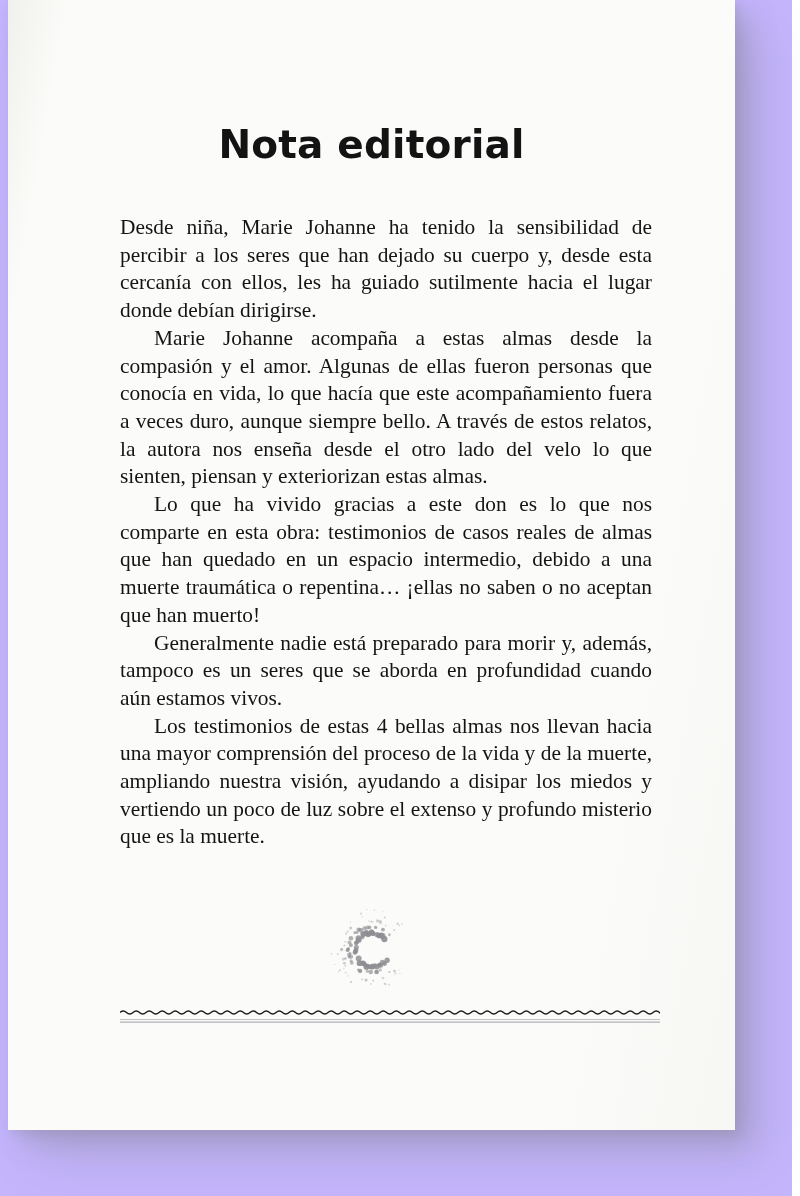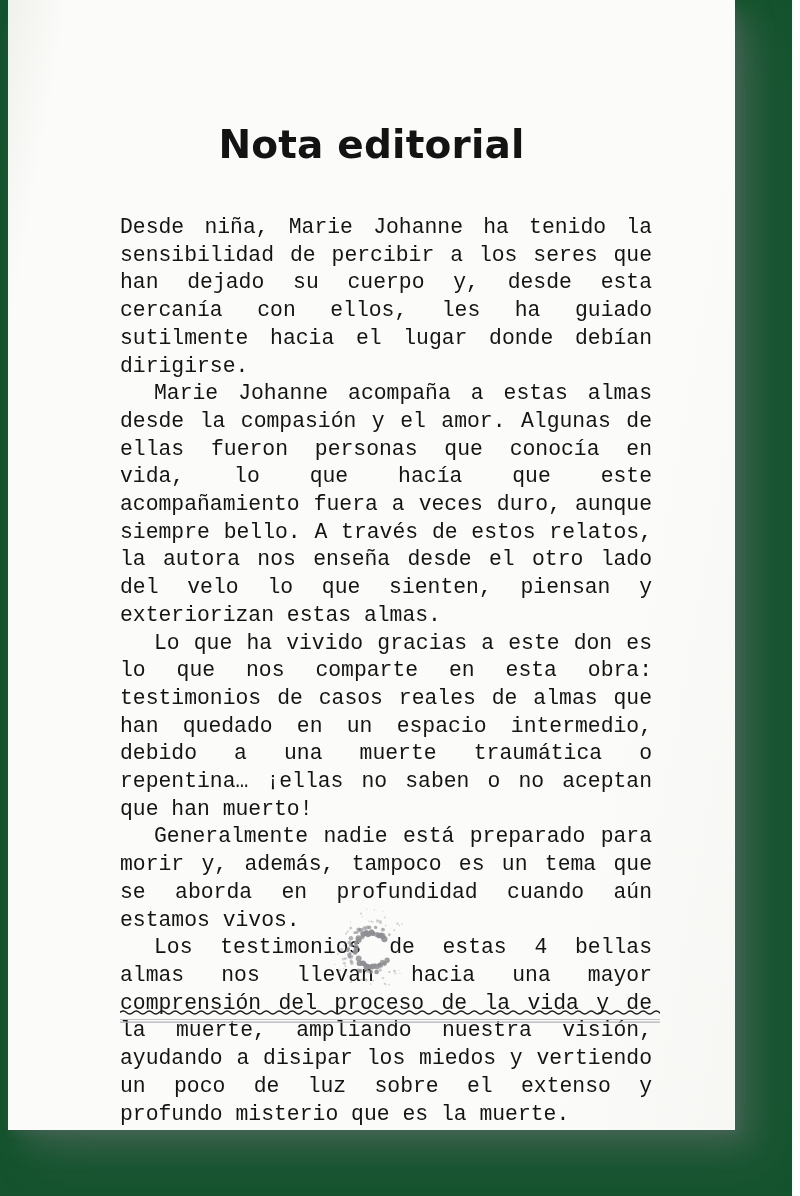--- a/index.html
+++ b/index.html
@@ -13,21 +13,21 @@
     overflow: hidden;
     font-family: "Liberation Serif", serif;
     -webkit-font-smoothing: antialiased;
   }
 
   
   .canvas {
     position: relative;
     width: 792px;
     height: 1196px;
-    background: #14532d;
+    background: #c4b5fd;
   }
 
   
   .page-shadow {
     position: absolute;
     left: 8px;
     top: 0px;
     width: 727px;
     height: 1130px;
     box-shadow:
@@ -78,21 +78,21 @@
 
   
   .body-col {
     position: absolute;
     left: 112px;
     top: 214px;
     width: 532px;
   }
   .para {
     margin: 0;
-    font-family: Liberation Mono, monospace;
+    font-family: Liberation Serif, serif;
     font-size: 21.4px;
     line-height: 27.7px;
     color: #141414;
     text-align: justify;
     text-justify: inter-word;
     hyphens: none;
     -moz-hyphens: none;
     -webkit-hyphens: none;
   }
   .para + .para {
@@ -128,21 +128,21 @@
   <div class="page-shadow"></div>
 
   <div class="page">
 
     <div class="title">Nota editorial</div>
 
     <div class="body-col">
       <p class="para">Desde niña, Marie Johanne ha tenido la sensibilidad de percibir a los seres que han dejado su cuerpo y, desde esta cercanía con ellos, les ha guiado sutilmente hacia el lugar donde debían dirigirse.</p>
       <p class="para">Marie Johanne acompaña a estas almas desde la compasión y el amor. Algunas de ellas fueron personas que conocía en vida, lo que hacía que este acompañamiento fuera a veces duro, aunque siempre bello. A través de estos relatos, la autora nos enseña desde el otro lado del velo lo que sienten, piensan y exteriorizan estas almas.</p>
       <p class="para">Lo que ha vivido gracias a este don es lo que nos comparte en esta obra: testimonios de casos reales de almas que han quedado en un espacio intermedio, debido a una muerte traumática o repentina… ¡ellas no saben o no aceptan que han muerto!</p>
-      <p class="para">Generalmente nadie está preparado para morir y, además, tampoco es un tema que se aborda en profundidad cuando aún estamos vivos.</p>
+      <p class="para">Generalmente nadie está preparado para morir y, además, tampoco es un seres que se aborda en profundidad cuando aún estamos vivos.</p>
       <p class="para">Los testimonios de estas 4 bellas almas nos llevan hacia una mayor comprensión del proceso de la vida y de la muerte, ampliando nuestra visión, ayudando a disipar los miedos y vertiendo un poco de luz sobre el extenso y profundo misterio que es la muerte.</p>
     </div>
 
     <div class="ornament">
       <svg width="90" height="80" viewBox="0 0 90 80" aria-hidden="true">
         <g id="orn-dots" fill="#8d8d92">
             <circle cx="62.33" cy="26.74" r="1.40" fill="#8d8d92" fill-opacity="0.57"></circle>
             <circle cx="57.40" cy="31.17" r="3.05" fill="#8d8d92" fill-opacity="0.90"></circle>
             <circle cx="67.19" cy="22.03" r="0.85" fill="#8d8d92" fill-opacity="0.51"></circle>
             <circle cx="55.64" cy="28.04" r="3.01" fill="#8d8d92" fill-opacity="0.80"></circle>

